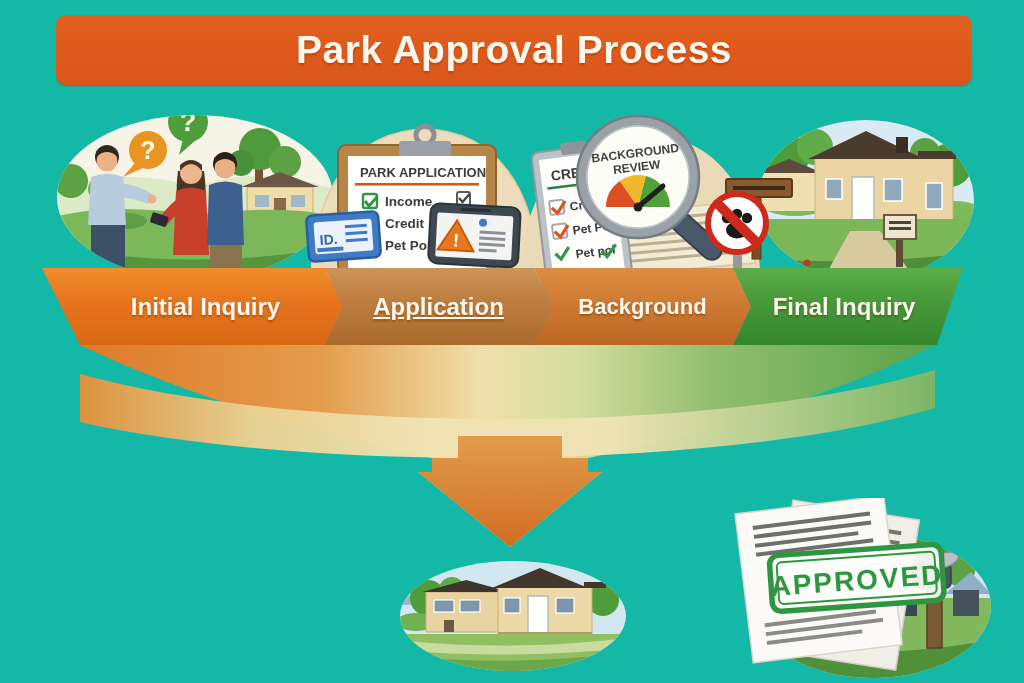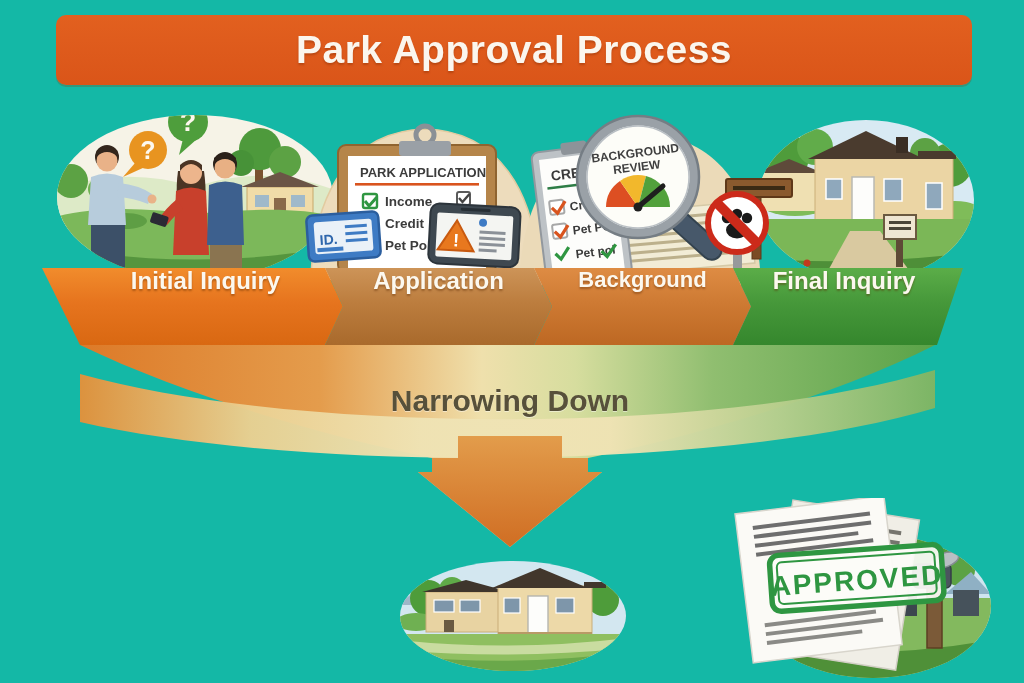--- a/index.html
+++ b/index.html
@@ -19,30 +19,30 @@
   .scene{position:absolute;z-index:1;}
   #scene-inquiry{left:55px;top:95px;}
   #scene-application{left:305px;top:95px;}
   #scene-background{left:515px;top:95px;}
   #scene-park{left:700px;top:95px;}
   #scene-home{left:398px;top:560px;}
   #scene-approved{left:723px;top:498px;}
 
   
   .chev{position:absolute;top:268px;height:77px;display:flex;flex-direction:column;
-        align-items:center;justify-content:flex-start;color:#FCF8EF;font-weight:bold;
+        align-items:center;justify-content:center;color:#FCF8EF;font-weight:bold;
         text-shadow:0 2px 2px rgba(90,40,0,.4);z-index:3;}
   .chev .lbl{font-size:24px;line-height:1.05;text-align:center;}
   .chev .lbl2{font-size:22px;line-height:1.08;text-align:center;}
   #chev-1{left:42px;width:301px;z-index:7;padding-left:26px;box-sizing:border-box;
      background:linear-gradient(180deg,#F18C2C 0%,#E6741E 45%,#D96812 100%);
      clip-path:polygon(0 0,calc(100% - 18px) 0,100% 50%,calc(100% - 18px) 100%,38px 100%);}
   #chev-2{left:325px;width:227px;z-index:6;
      background:linear-gradient(180deg,#CD9458 0%,#BC7D3E 45%,#A96A2C 100%);
-     clip-path:polygon(0 0,calc(100% - 18px) 0,100% 50%,calc(100% - 18px) 100%,0 100%,18px 50%);}
+     clip-path:polygon(0 0,calc(100% - 18px) 0,100% 50%,calc(100% - 18px) 100%,0 100%,18px 50%);text-decoration:underline;}
   #chev-3{left:534px;width:217px;z-index:5;
      background:linear-gradient(180deg,#DE8C44 0%,#CE7A33 45%,#BD6823 100%);
      clip-path:polygon(0 0,calc(100% - 18px) 0,100% 50%,calc(100% - 18px) 100%,0 100%,18px 50%);}
   #chev-4{left:733px;width:230px;z-index:4;padding-right:8px;box-sizing:border-box;
      background:linear-gradient(180deg,#5BAD48 0%,#46983A 45%,#35872D 100%);
      clip-path:polygon(0 0,100% 0,calc(100% - 26px) 100%,0 100%,18px 50%);}
 
   
   #funnel{position:absolute;left:40px;top:340px;z-index:2;}
   .narrow-label{position:absolute;left:340px;top:384px;width:340px;text-align:center;z-index:3;
@@ -339,21 +339,20 @@
       </linearGradient>
       <linearGradient id="ag" x1="0" y1="0" x2="0" y2="1">
         <stop offset="0" stop-color="#E29A48"></stop>
           <stop offset="1" stop-color="#CF6A1F"></stop>
       </linearGradient>
     </defs>
     <path fill="url(#fg)" d="M40,5 L895,5 C790,58 650,97 548,118 L548,132 L562,132 L470,207 L378,132 L392,132 L392,118 C290,97 150,58 40,5 Z"></path>
     <path fill="url(#bg2)" opacity=".97" d="M40,34 C260,95 680,95 895,30 L895,68 C680,132 260,132 40,82 Z"></path>
     <path fill="url(#ag)" opacity=".97" d="M418,96 L522,96 L522,118 L548,118 L548,132 L562,132 L470,207 L378,132 L392,132 L392,118 L418,118 Z"></path>
   </svg>
-  <div class="narrow-label">Narrowing Down</div>
 
   <svg id="scene-home" class="scene" width="230" height="112" viewBox="0 0 230 112">
     <defs>
         <clipPath id="c5">
           <ellipse cx="115" cy="56" rx="113" ry="55"></ellipse>
         </clipPath>
       </defs>
     <ellipse cx="115" cy="56" rx="113" ry="55" fill="#D3E7F0"></ellipse>
     <g clip-path="url(#c5)">
       <polygon points="0,45 28,22 58,45" fill="#9FB6C8"></polygon>

